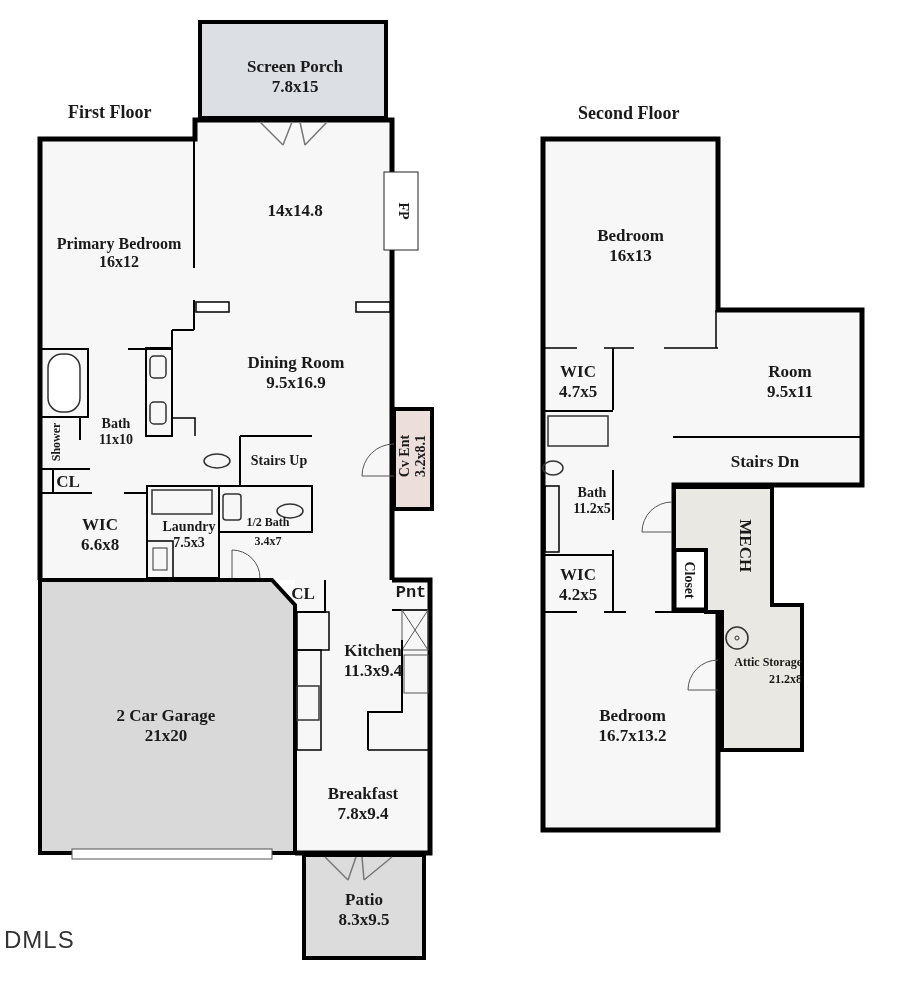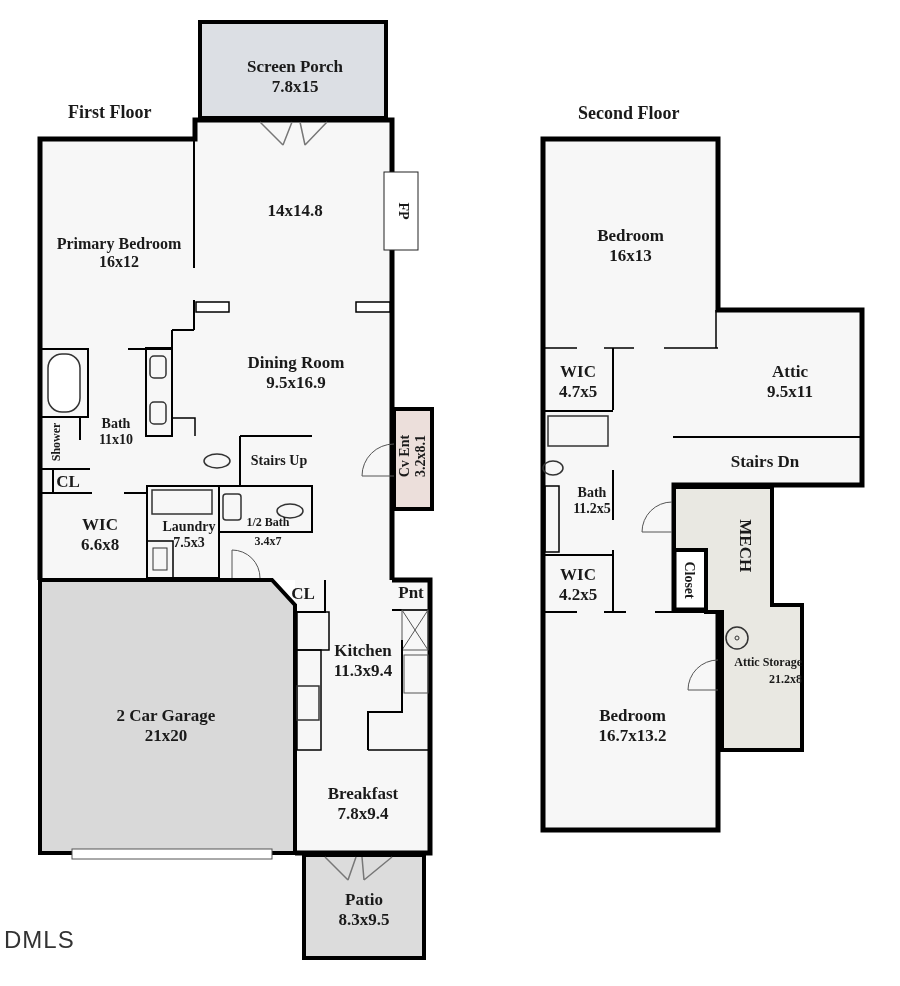--- a/index.html
+++ b/index.html
@@ -157,22 +157,22 @@
 </div>
 <div class="lbl r16" style="left:60px; top:515px; width:80px;">
   <span>WIC</span>
   <span>6.6x8</span>
 </div>
 <div class="lbl r14" style="left:158px; top:519px; width:62px;">
   <span>Laundry</span>
   <span>7.5x3</span>
 </div>
 <div class="lbl r16" style="left:288px; top:584px; width:30px;">CL</div>
-<div class="lbl r16" style="left:392px; top:583px; width:38px;">Pnt</div>
-<div class="lbl r16" style="left:322px; top:641px; width:82px;">
+<div class="lbl r16" style="left:392px; top:583px; width:38px;font-family:Liberation Mono, monospace;">Pnt</div>
+<div class="lbl r16" style="left:322px; top:641px; width:82px;padding-left:10px;">
   <span>Kitchen</span>
   <span>11.3x9.4</span>
 </div>
 <div class="lbl r16" style="left:60px; top:706px; width:212px;">
   <span>2 Car Garage</span>
   <span>21x20</span>
 </div>
 <div class="lbl r16" style="left:298px; top:784px; width:130px;">
   <span>Breakfast</span>
   <span>7.8x9.4</span>
@@ -184,21 +184,21 @@
 
 <div class="lbl r16" style="left:548px; top:226px; width:165px;">
   <span>Bedroom</span>
   <span>16x13</span>
 </div>
 <div class="lbl r16" style="left:545px; top:362px; width:66px;">
   <span>WIC</span>
   <span>4.7x5</span>
 </div>
 <div class="lbl r16" style="left:740px; top:362px; width:100px;">
-  <span>Attic</span>
+  <span>Room</span>
   <span>9.5x11</span>
 </div>
 <div class="lbl r16" style="left:700px; top:452px; width:130px;">Stairs Dn</div>
 <div class="lbl r14" style="left:564px; top:485px; width:56px;">
   <span>Bath</span>
   <span>11.2x5</span>
 </div>
 <div class="lbl r16 vert" style="left:710px; top:536px; width:70px;">MECH</div>
 <div class="lbl r16" style="left:545px; top:565px; width:66px;">
   <span>WIC</span>

